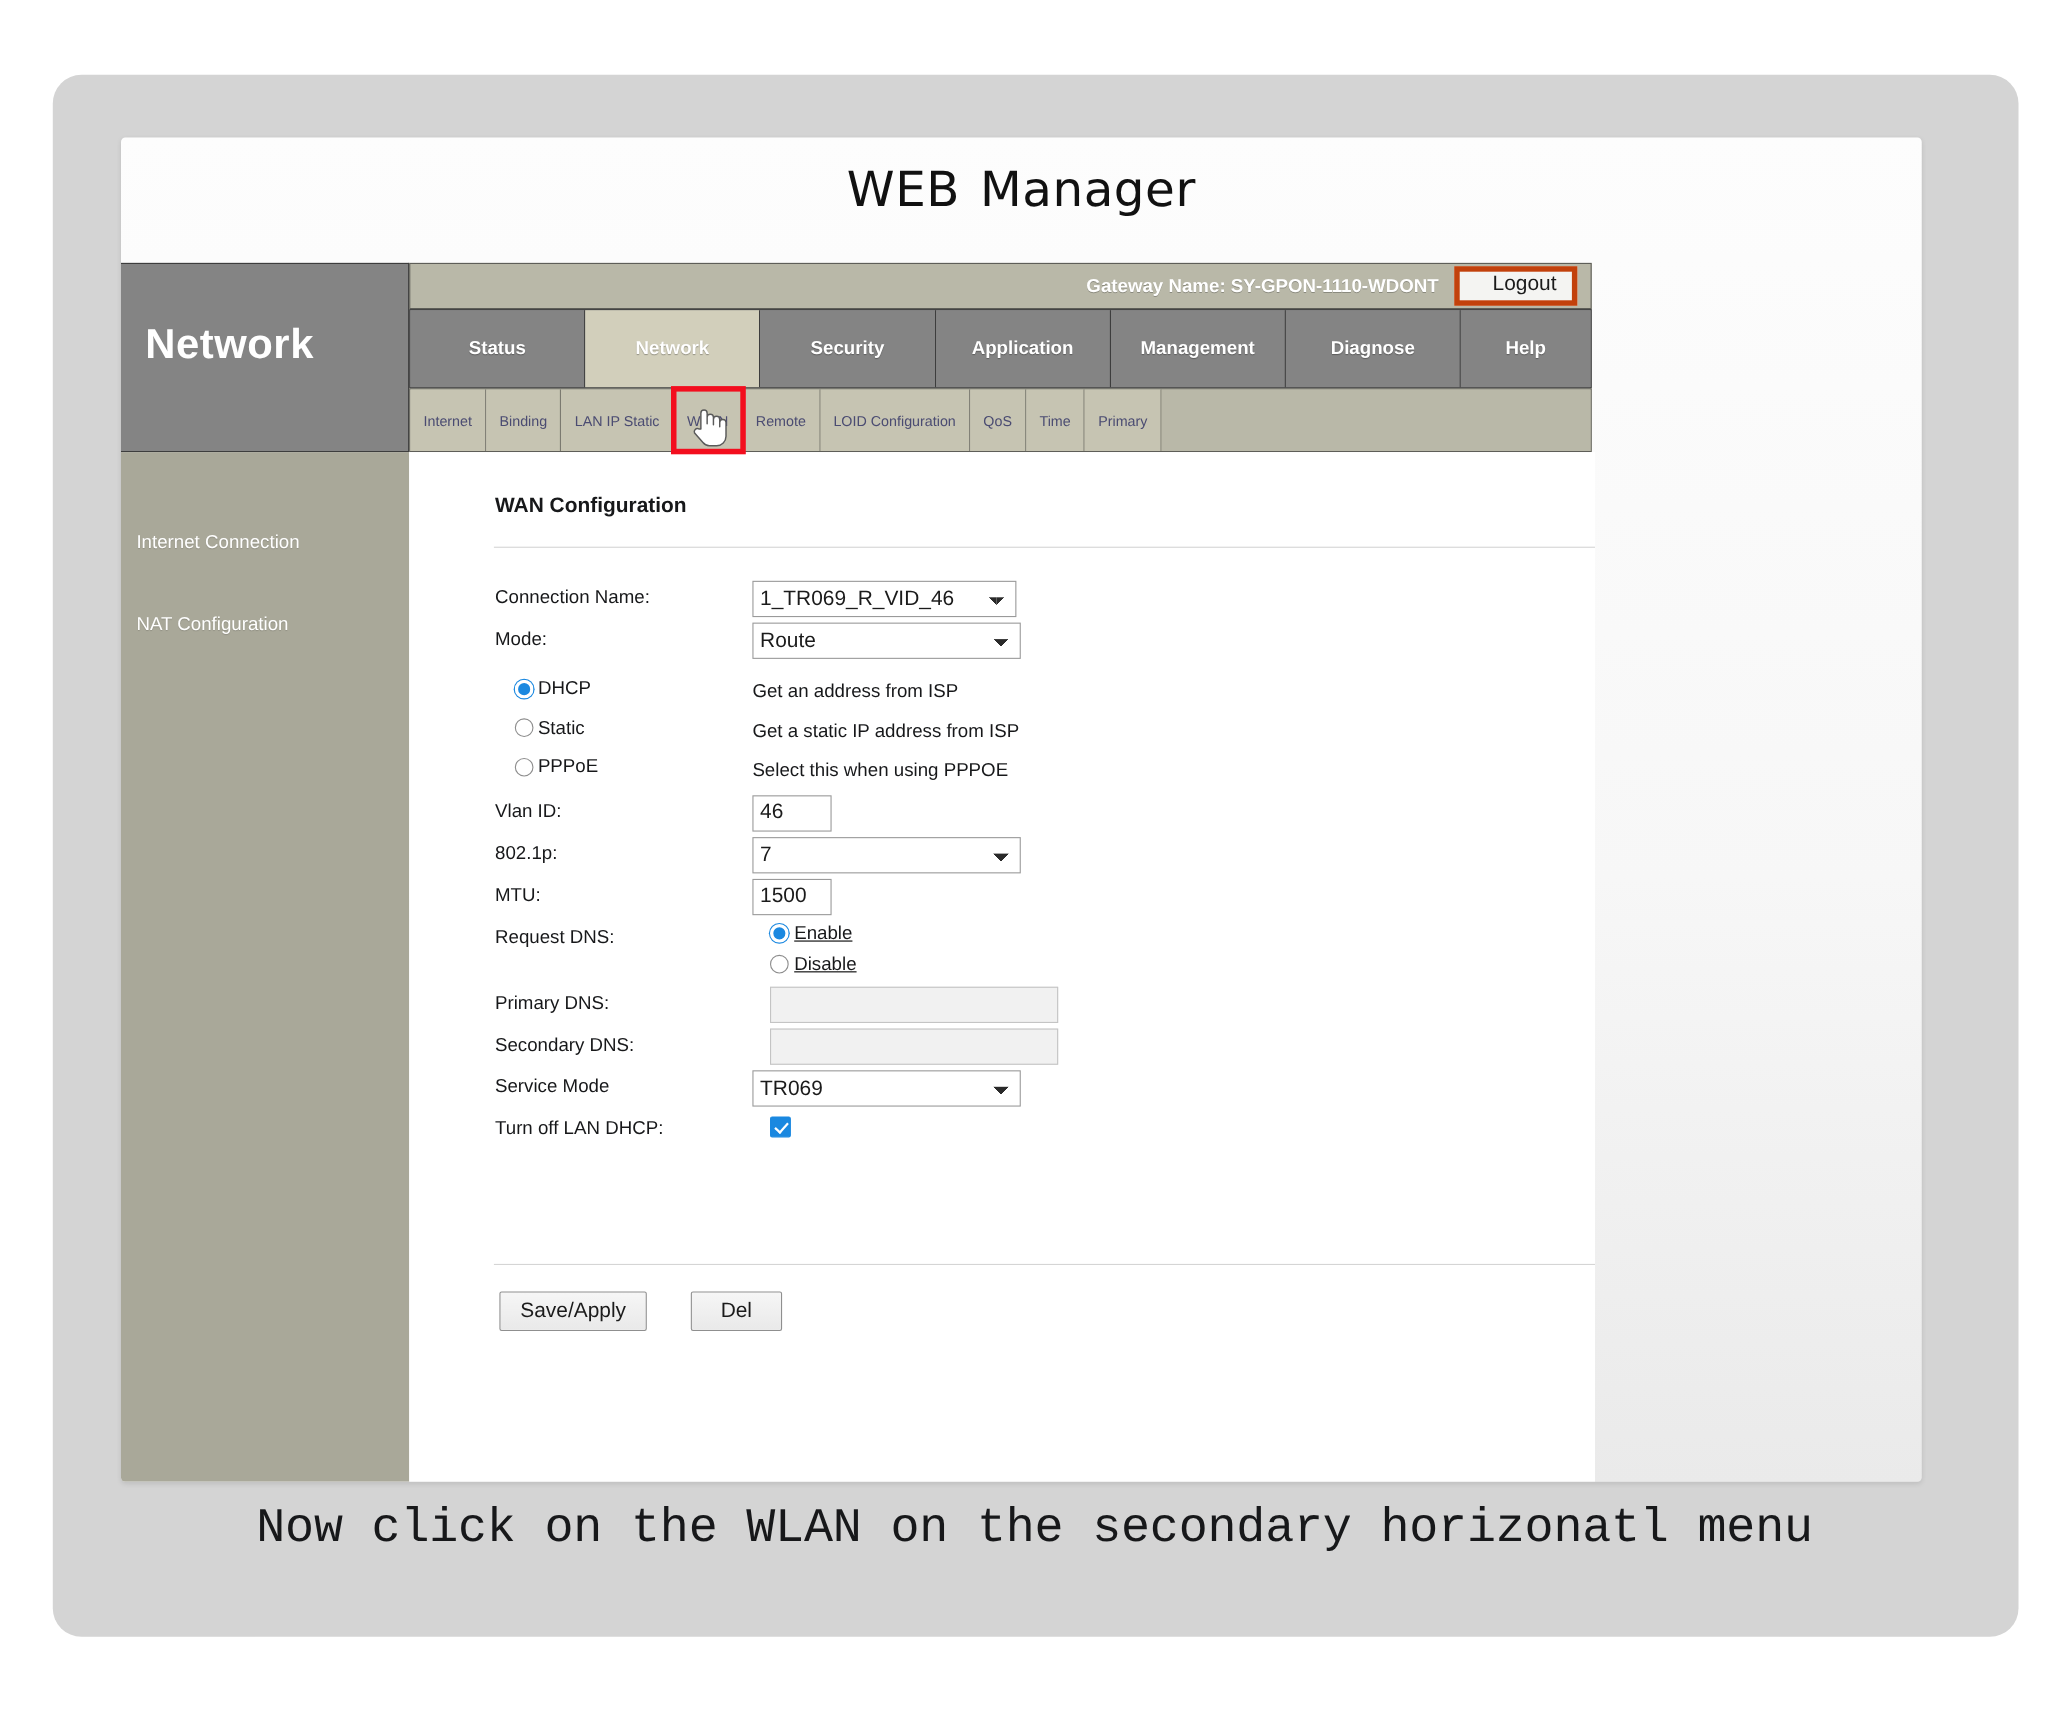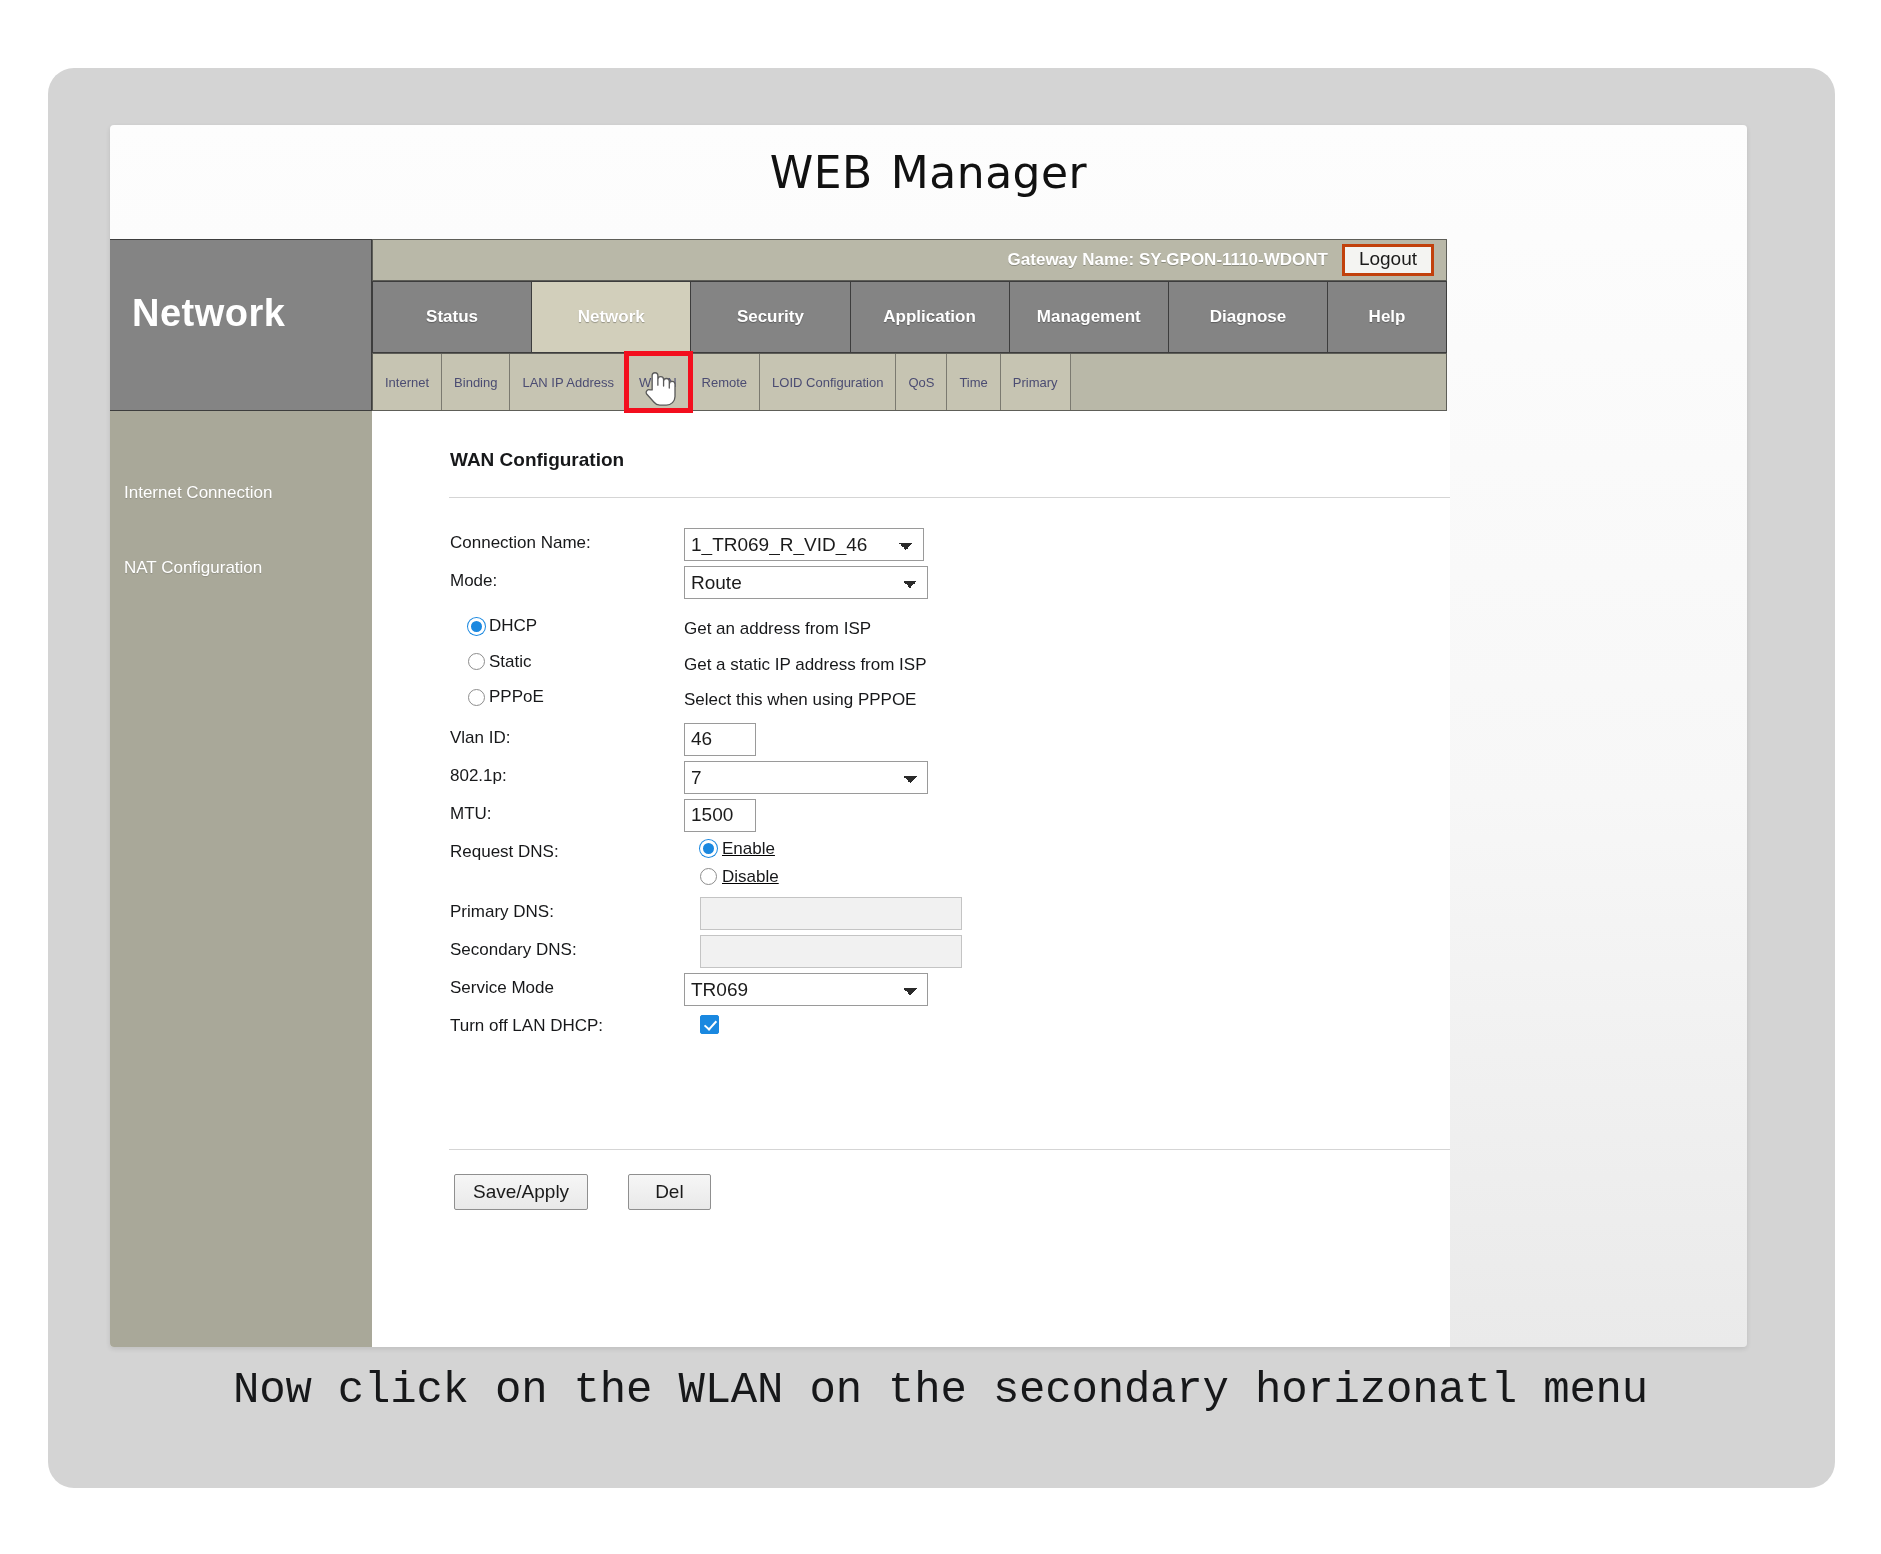--- a/index.html
+++ b/index.html
@@ -92,24 +92,24 @@
   .gw-name {
     color: #ffffff;
     font-size: 17px;
     font-weight: bold;
     text-shadow: 0 1px 0 rgba(0,0,0,0.25);
     margin-right: 14px;
     white-space: nowrap;
   }
   .logout-btn {
     background: #f4f4f2;
-    border: 3px solid #c2410c;
+    border: 5px solid #c2410c;
     color: #1b1b1b;
     font-size: 19px;
-    padding: 2px 14px 3px 14px;
+    padding: 2px 14px 3px 30px;
     line-height: 1.1;
     cursor: pointer;
     margin-right: 8px;
     text-align: center;
   }
 
   
   .tabrow {
     position: absolute;
     left: 262px; top: 42px;
@@ -417,21 +417,21 @@
         <div class="tab">Security</div>
         <div class="tab">Application</div>
         <div class="tab">Management</div>
         <div class="tab">Diagnose</div>
         <div class="tab w-help">Help</div>
       </div>
 
       <div class="subrow">
         <div class="subtab">Internet</div>
         <div class="subtab">Binding</div>
-        <div class="subtab">LAN IP Address</div>
+        <div class="subtab">LAN IP Static</div>
         <div class="subtab highlight">
           <span>WLAN</span>
           <svg class="hand-cursor" viewBox="0 0 34 42">
             <path d="M11 23 L11 8 a3 3 0 0 1 6 0 L17 18 L17 12 a3 3 0 0 1 6 0 L23 19 L23 14 a3 3 0 0 1 6 0 L29 21 L29 17 a3 3 0 0 1 6 0 L35 30 a9 9 0 0 1 -9 9 L19 39 a8 8 0 0 1 -6 -3 L5 27 a3 3 0 0 1 4 -4 Z" transform="translate(-3,0)" fill="#ffffff" stroke="#5a5a5a" stroke-width="1.4" stroke-linejoin="round"></path>
           </svg>
         </div>
         <div class="subtab">Remote</div>
         <div class="subtab">LOID Configuration</div>
         <div class="subtab">QoS</div>
         <div class="subtab">Time</div>

